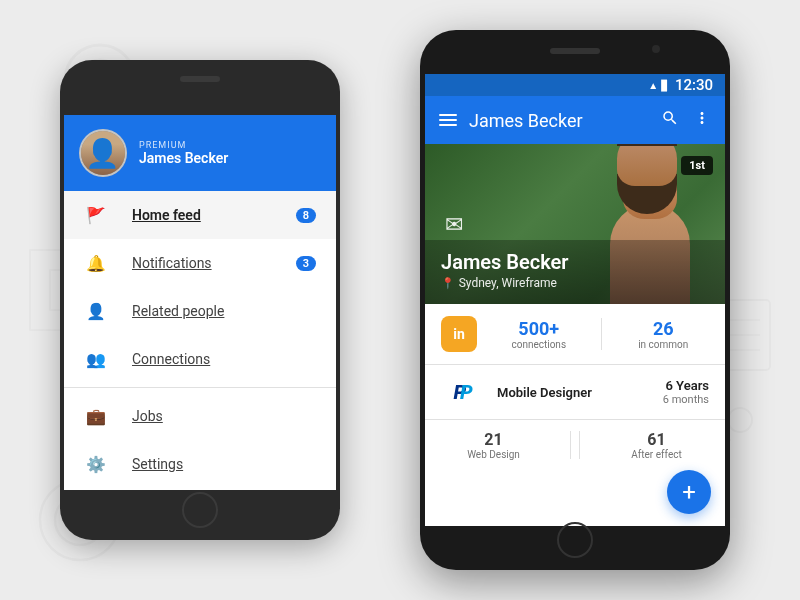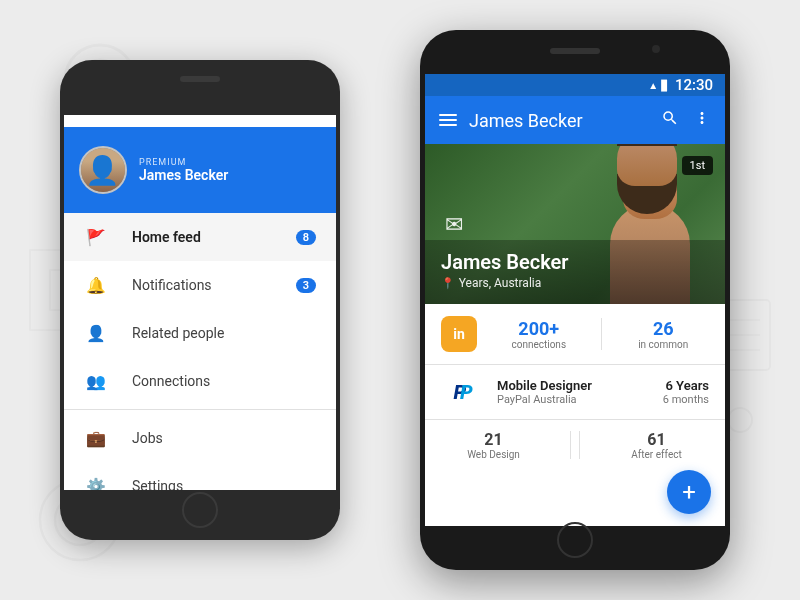--- a/index.html
+++ b/index.html
@@ -39,25 +39,24 @@
       top: 55px;
       left: 4px;
       right: 4px;
       bottom: 50px;
       background: #fff;
       overflow: hidden;
     }
 
     .phone-back-header {
       background: #1a73e8;
-      height: 86px;
+      height: 76px;
       display: flex;
       align-items: center;
       padding: 16px 15px;
-      margin-top: 12px;
     }
 
     .avatar-back {
       width: 48px;
       height: 48px;
       border-radius: 50%;
       background: #888;
       border: 2px solid rgba(255,255,255,0.5);
       overflow: hidden;
       flex-shrink: 0;
@@ -127,20 +126,21 @@
 
     .menu-icon.active-icon {
       color: #1a73e8;
     }
 
     .menu-label {
       margin-left: 24px;
       font-size: 14px;
       color: #424242;
       font-weight: 400;
+      text-decoration: underline;
     }
 
     .menu-label.active-label {
       font-weight: 600;
       color: #212121;
     }
 
     .menu-badge {
       position: absolute;
       right: 20px;
@@ -296,21 +296,21 @@
       opacity: 0.9;
     }
 
     .connection-badge {
       position: absolute;
       top: 12px;
       right: 12px;
       background: rgba(0,0,0,0.75);
       color: #fff;
       font-size: 11px;
-      font-weight: 400;
+      font-weight: 700;
       padding: 3px 8px;
       border-radius: 4px;
     }
 
     
     .profile-info {
       background: linear-gradient(180deg, rgba(0,0,0,0.3) 0%, rgba(0,0,0,0.5) 100%);
       position: absolute;
       bottom: 0;
       left: 0;
@@ -674,46 +674,45 @@
         <div style="position:absolute;bottom:158px;left:22px;width:60px;height:20px;background:#3d2b1a;border-radius:30px 30px 0 0;"></div>
       </div>
 
       <div class="mail-icon-overlay">✉</div>
       <div class="connection-badge">1st</div>
 
       <div class="profile-info">
         <div class="profile-name-front">James Becker</div>
         <div class="profile-location">
           <span style="font-size:11px;">📍</span>
-          <span>Years, Australia</span>
+          <span>Sydney, Wireframe</span>
         </div>
       </div>
     </div>
 
     <div class="stats-card">
       <div class="linkedin-badge">in</div>
       <div class="stat-item">
-        <div class="stat-number">200+</div>
+        <div class="stat-number">500+</div>
         <div class="stat-label">connections</div>
       </div>
       <div class="stat-divider"></div>
       <div class="stat-item">
         <div class="stat-number">26</div>
         <div class="stat-label">in common</div>
       </div>
     </div>
 
     <div class="job-card">
       <div class="paypal-logo">
         <span class="paypal-p1">P</span>
         <span class="paypal-p2">P</span>
       </div>
       <div class="job-info">
         <div class="job-title">Mobile Designer</div>
-        <div class="job-company">PayPal Australia</div>
       </div>
       <div class="job-duration">
         <div class="job-years">6 Years</div>
         <div class="job-months">6 months</div>
       </div>
     </div>
 
     <div class="skills-row">
       <div class="skill-chip">
         <div class="skill-count">21</div>

